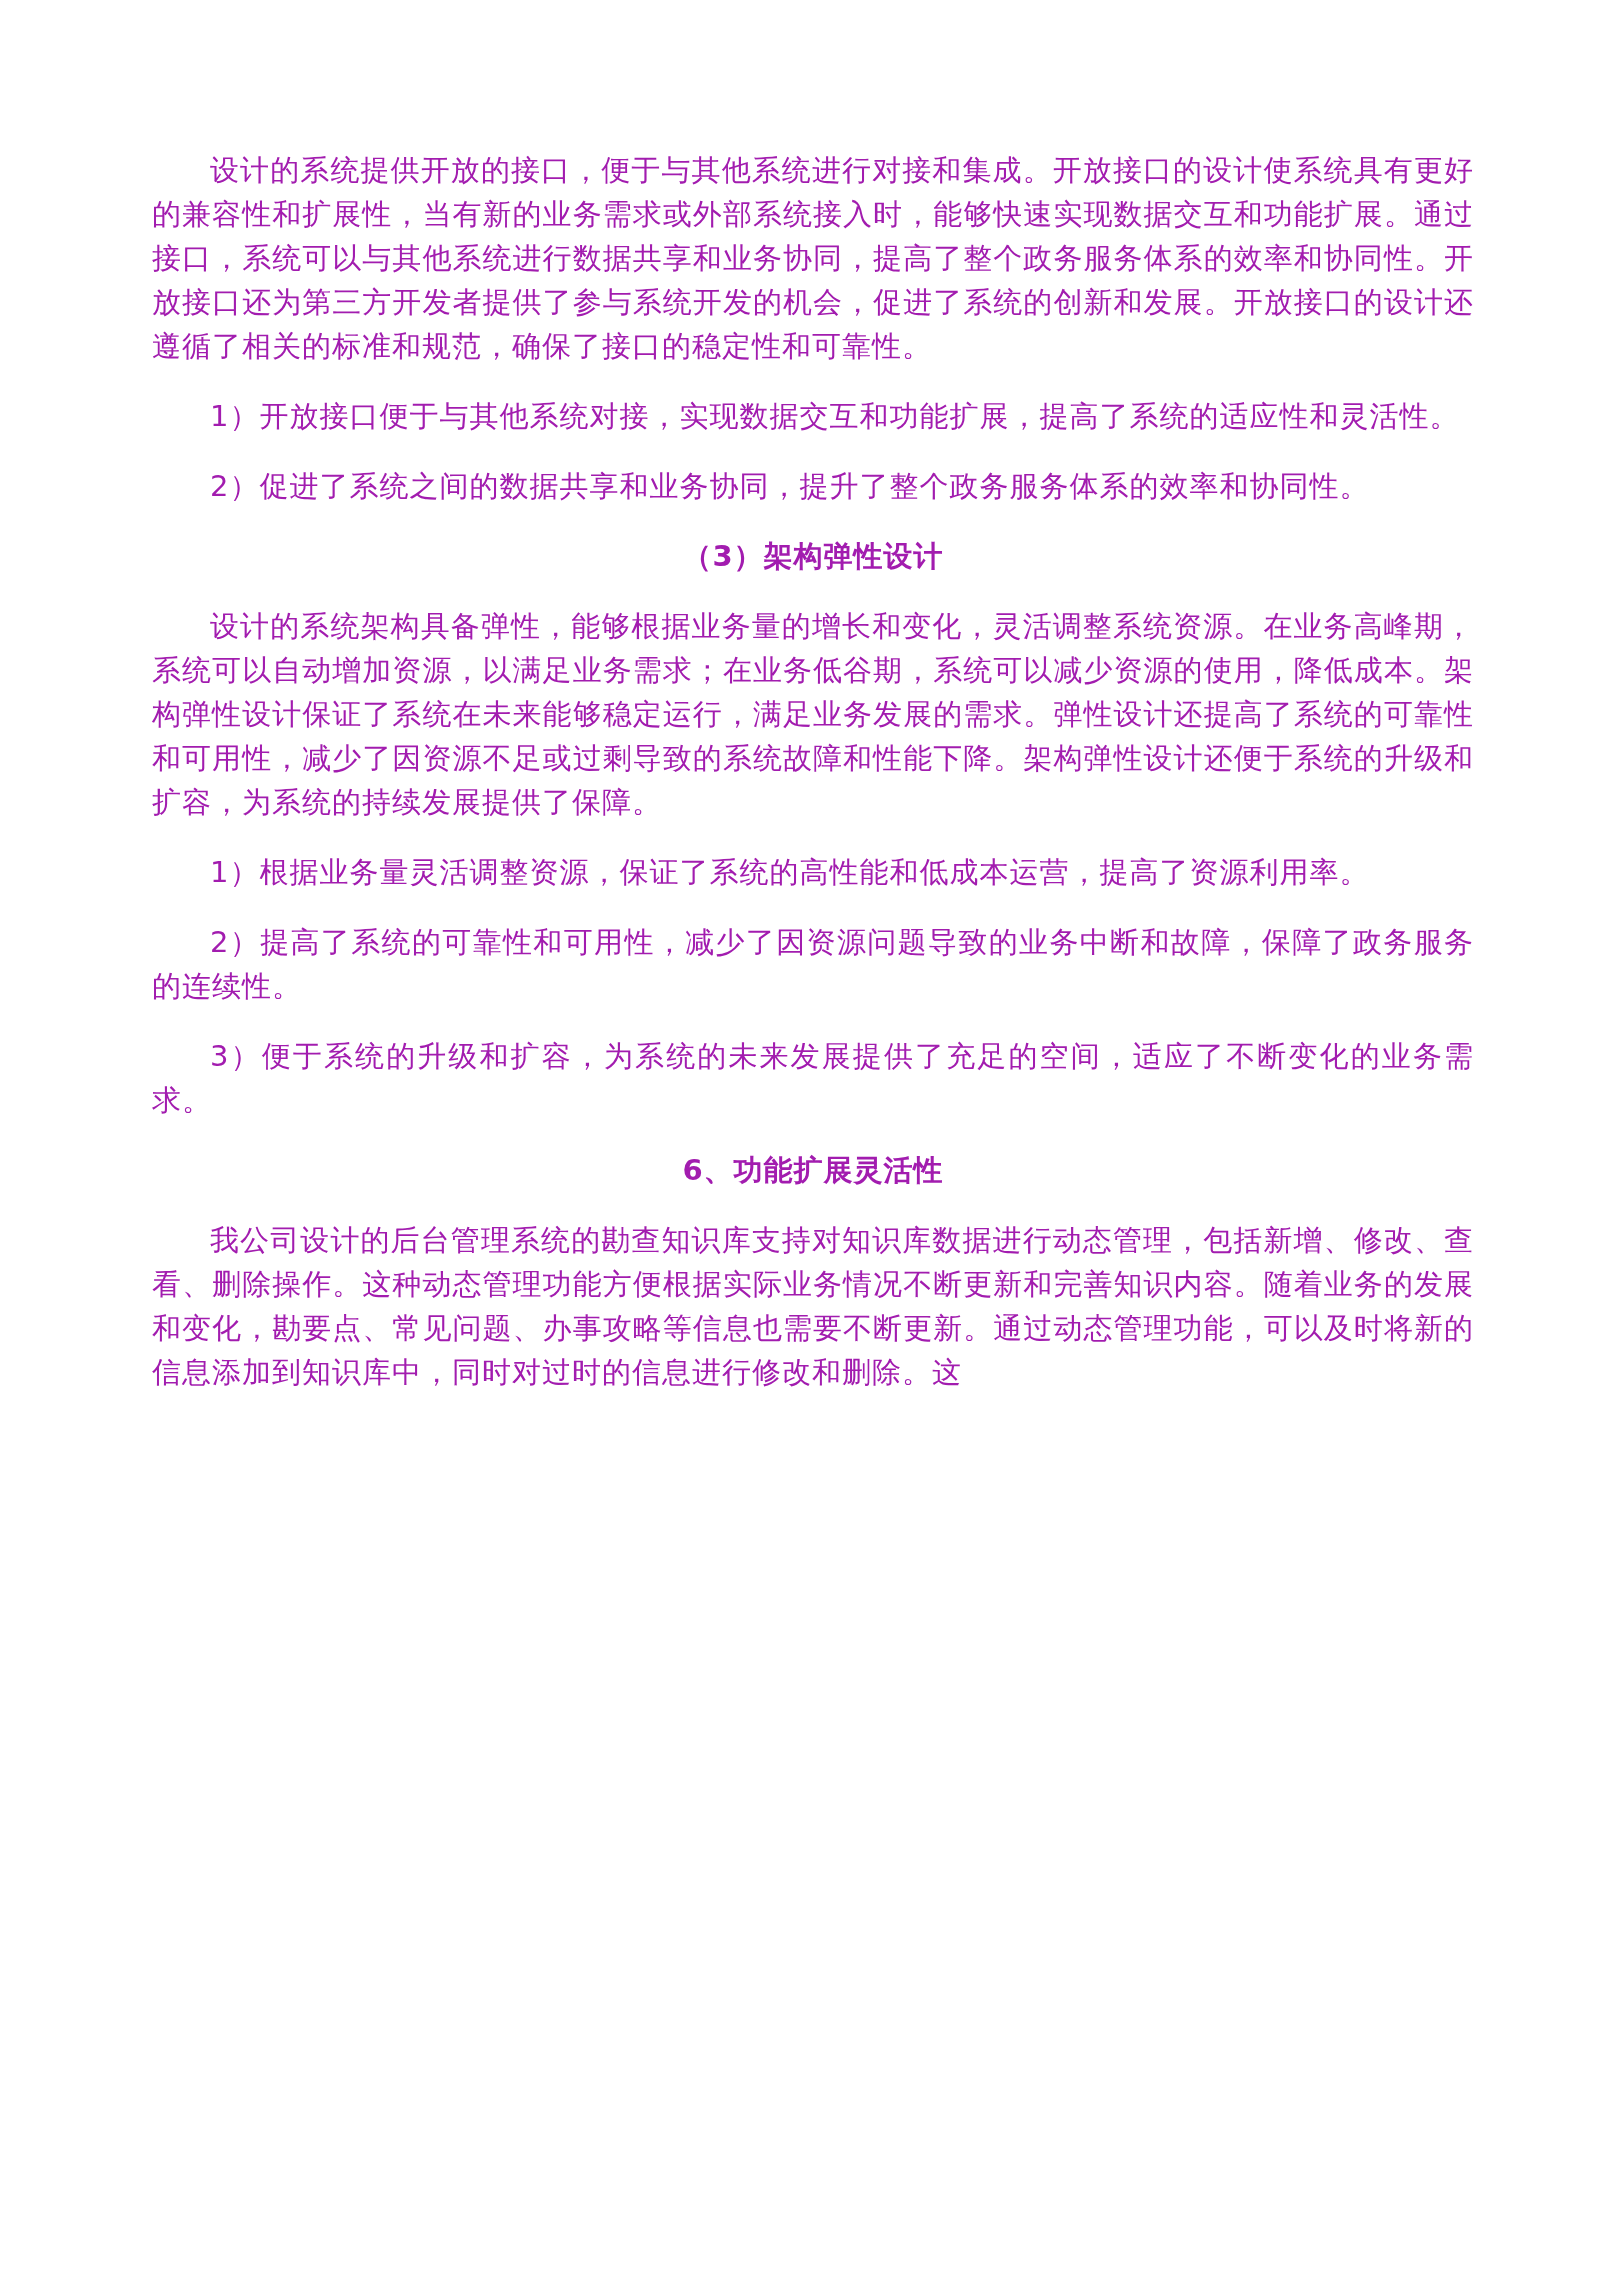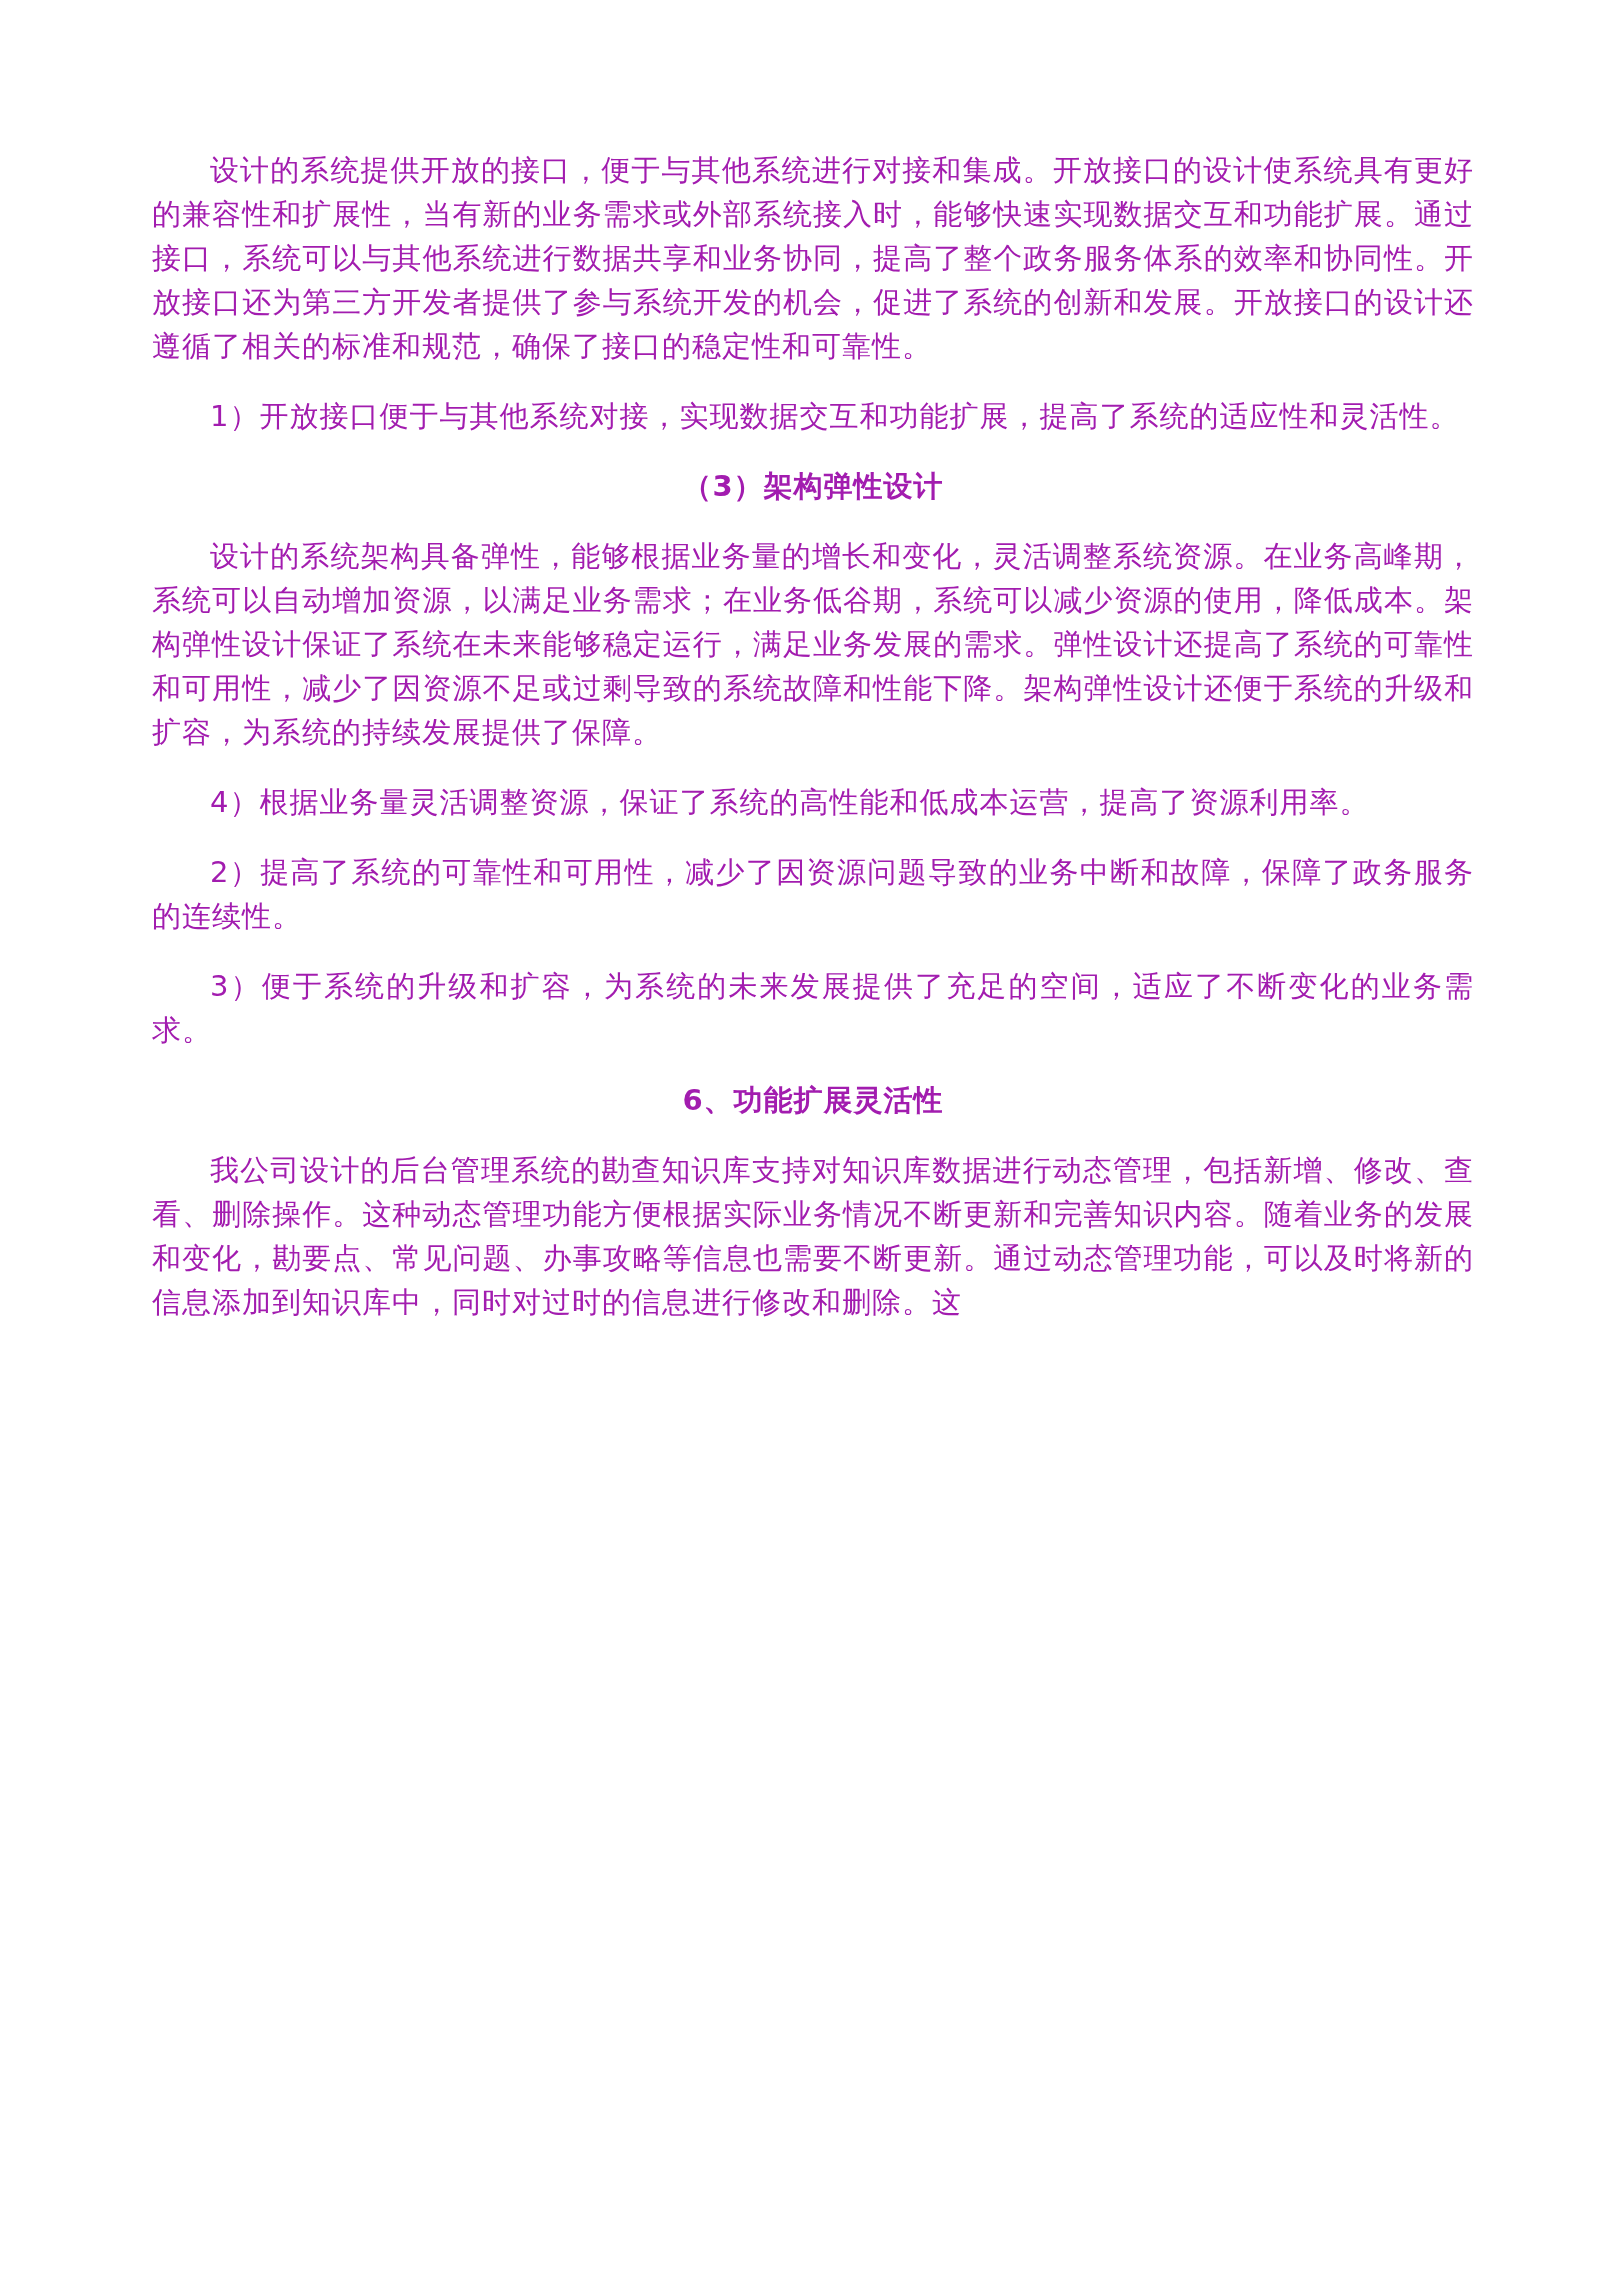--- a/index.html
+++ b/index.html
@@ -15,21 +15,22 @@
   .p + .p, .p + .h, .h + .p, .h + .h { margin-top: 26px; }
   .h { margin: 0; font-weight: bold; text-align: center; }
   .h.sub { text-indent: 0; margin-left: 0; }
 </style>
 </head>
 <body>
 
 <div class="page">
   <p class="p indent">设计的系统提供开放的接口，便于与其他系统进行对接和集成。开放接口的设计使系统具有更好的兼容性和扩展性，当有新的业务需求或外部系统接入时，能够快速实现数据交互和功能扩展。通过接口，系统可以与其他系统进行数据共享和业务协同，提高了整个政务服务体系的效率和协同性。开放接口还为第三方开发者提供了参与系统开发的机会，促进了系统的创新和发展。开放接口的设计还遵循了相关的标准和规范，确保了接口的稳定性和可靠性。</p>
   <p class="p indent">1）开放接口便于与其他系统对接，实现数据交互和功能扩展，提高了系统的适应性和灵活性。</p>
+  <p class="p indent">2）促进了系统之间的数据共享和业务协同，提升了整个政务服务体系的效率和协同性。</p>
   <p class="h sub">（3）架构弹性设计</p>
   <p class="p indent">设计的系统架构具备弹性，能够根据业务量的增长和变化，灵活调整系统资源。在业务高峰期，系统可以自动增加资源，以满足业务需求；在业务低谷期，系统可以减少资源的使用，降低成本。架构弹性设计保证了系统在未来能够稳定运行，满足业务发展的需求。弹性设计还提高了系统的可靠性和可用性，减少了因资源不足或过剩导致的系统故障和性能下降。架构弹性设计还便于系统的升级和扩容，为系统的持续发展提供了保障。</p>
-  <p class="p indent">4）根据业务量灵活调整资源，保证了系统的高性能和低成本运营，提高了资源利用率。</p>
+  <p class="p indent">1）根据业务量灵活调整资源，保证了系统的高性能和低成本运营，提高了资源利用率。</p>
   <p class="p indent">2）提高了系统的可靠性和可用性，减少了因资源问题导致的业务中断和故障，保障了政务服务的连续性。</p>
   <p class="p indent">3）便于系统的升级和扩容，为系统的未来发展提供了充足的空间，适应了不断变化的业务需求。</p>
   <p class="h">6、功能扩展灵活性</p>
   <p class="p indent">我公司设计的后台管理系统的勘查知识库支持对知识库数据进行动态管理，包括新增、修改、查看、删除操作。这种动态管理功能方便根据实际业务情况不断更新和完善知识内容。随着业务的发展和变化，勘要点、常见问题、办事攻略等信息也需要不断更新。通过动态管理功能，可以及时将新的信息添加到知识库中，同时对过时的信息进行修改和删除。这</p>
 </div>
 
 
 </body></html>

